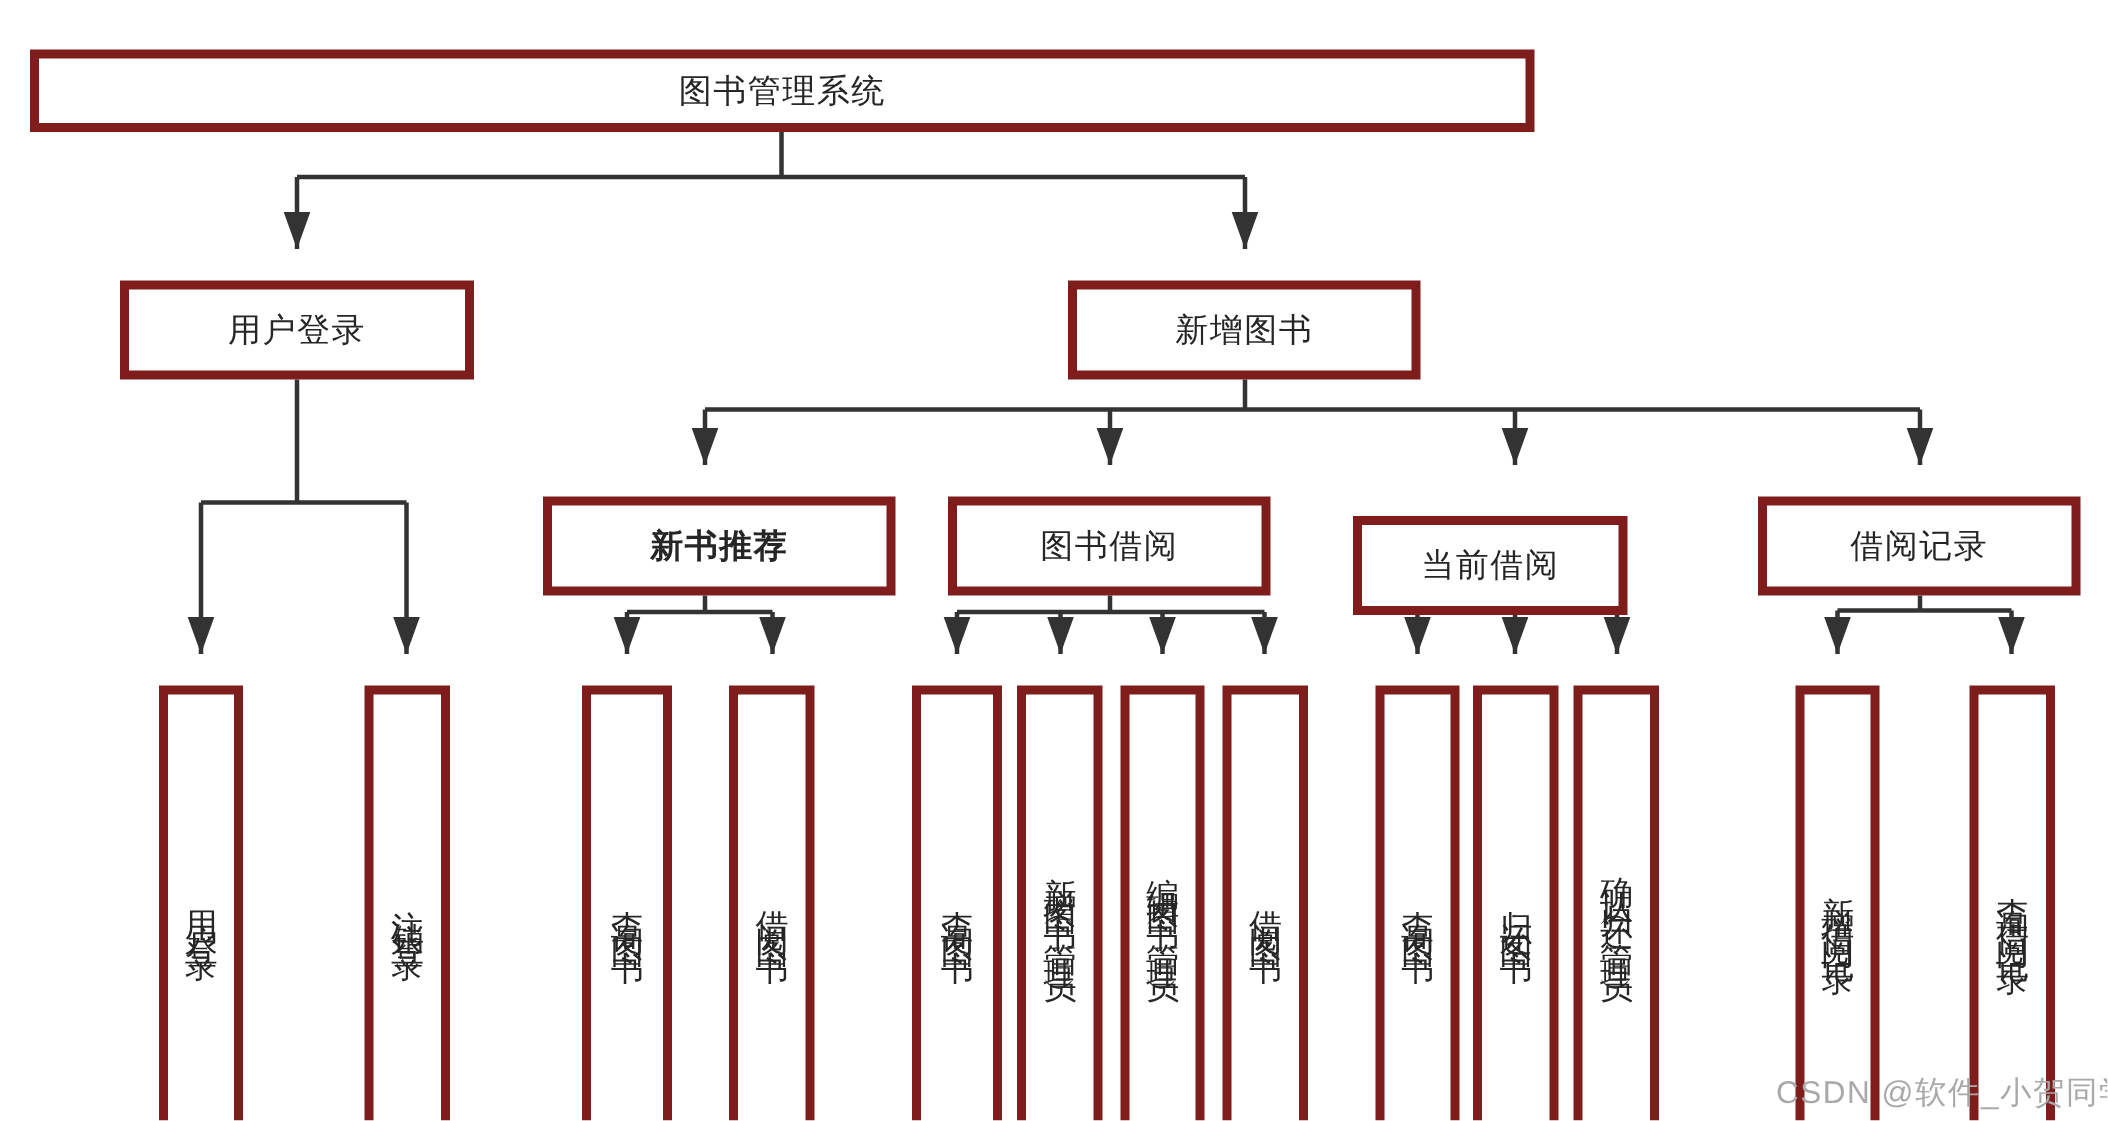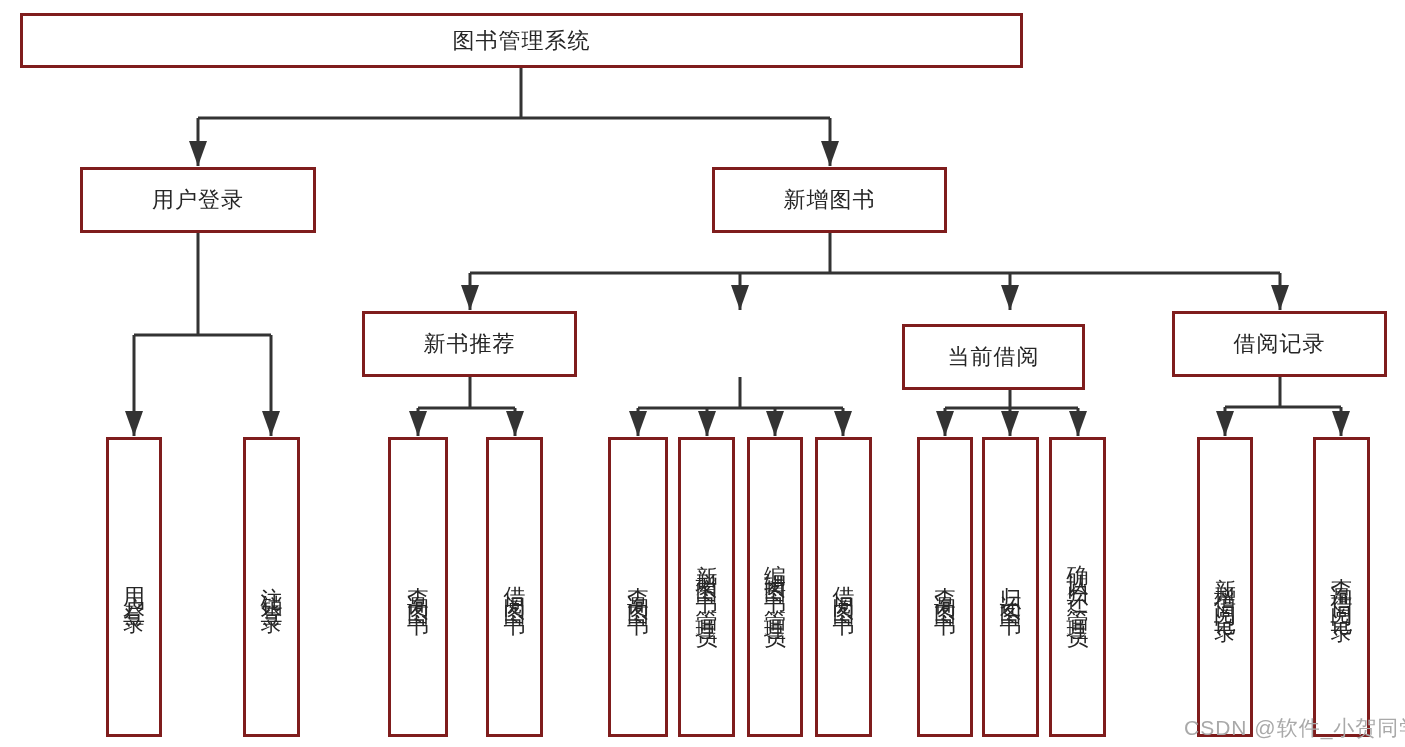--- a/index.html
+++ b/index.html
@@ -18,26 +18,27 @@
   #wires {
     position: absolute;
     left: 0;
     top: 0;
     z-index: 0;
   }
   .node {
     position: absolute;
     box-sizing: border-box;
     background: #ffffff;
-    border: 3px solid #7f1d1d;
+    border: 6px solid #7f1d1d;
     display: flex;
     align-items: center;
     justify-content: center;
     color: #262626;
     z-index: 1;
+    margin-top: 20px;
   }
   .node.h {
     font-size: 22px;
     letter-spacing: 1px;
     white-space: nowrap;
   }
   .node.v {
     font-size: 22px;
   }
   .node.v .vt {
@@ -104,21 +105,22 @@
       <line x1="1225" y1="407" x2="1225" y2="436" marker-end="url(#arrow)"></line>
       <line x1="1341" y1="407" x2="1341" y2="436" marker-end="url(#arrow)"></line>
     </g>
   </svg>
 
   <div class="node h" style="left:20px; top:13px; width:1003px; height:55px;">图书管理系统</div>
 
   <div class="node h" style="left:80px; top:167px; width:236px; height:66px;">用户登录</div>
   <div class="node h" style="left:712px; top:167px; width:235px; height:66px;">新增图书</div>
 
-  <div class="node h" style="left:362px; top:311px; width:215px; height:66px;">新书推荐</div>
+  <div class="node h" style="left:362px; top:311px; width:235px; height:66px;font-weight:bold;">新书推荐</div>
+  <div class="node h" style="left:632px; top:311px; width:215px; height:66px;">图书借阅</div>
   <div class="node h" style="left:902px; top:324px; width:183px; height:66px;">当前借阅</div>
   <div class="node h" style="left:1172px; top:311px; width:215px; height:66px;">借阅记录</div>
 
   <div class="node v" style="left:106px; top:437px; width:56px; height:300px;">
     <span class="vt">用户登录</span>
   </div>
   <div class="node v" style="left:243px; top:437px; width:57px; height:300px;">
     <span class="vt">注销登录</span>
   </div>
 

